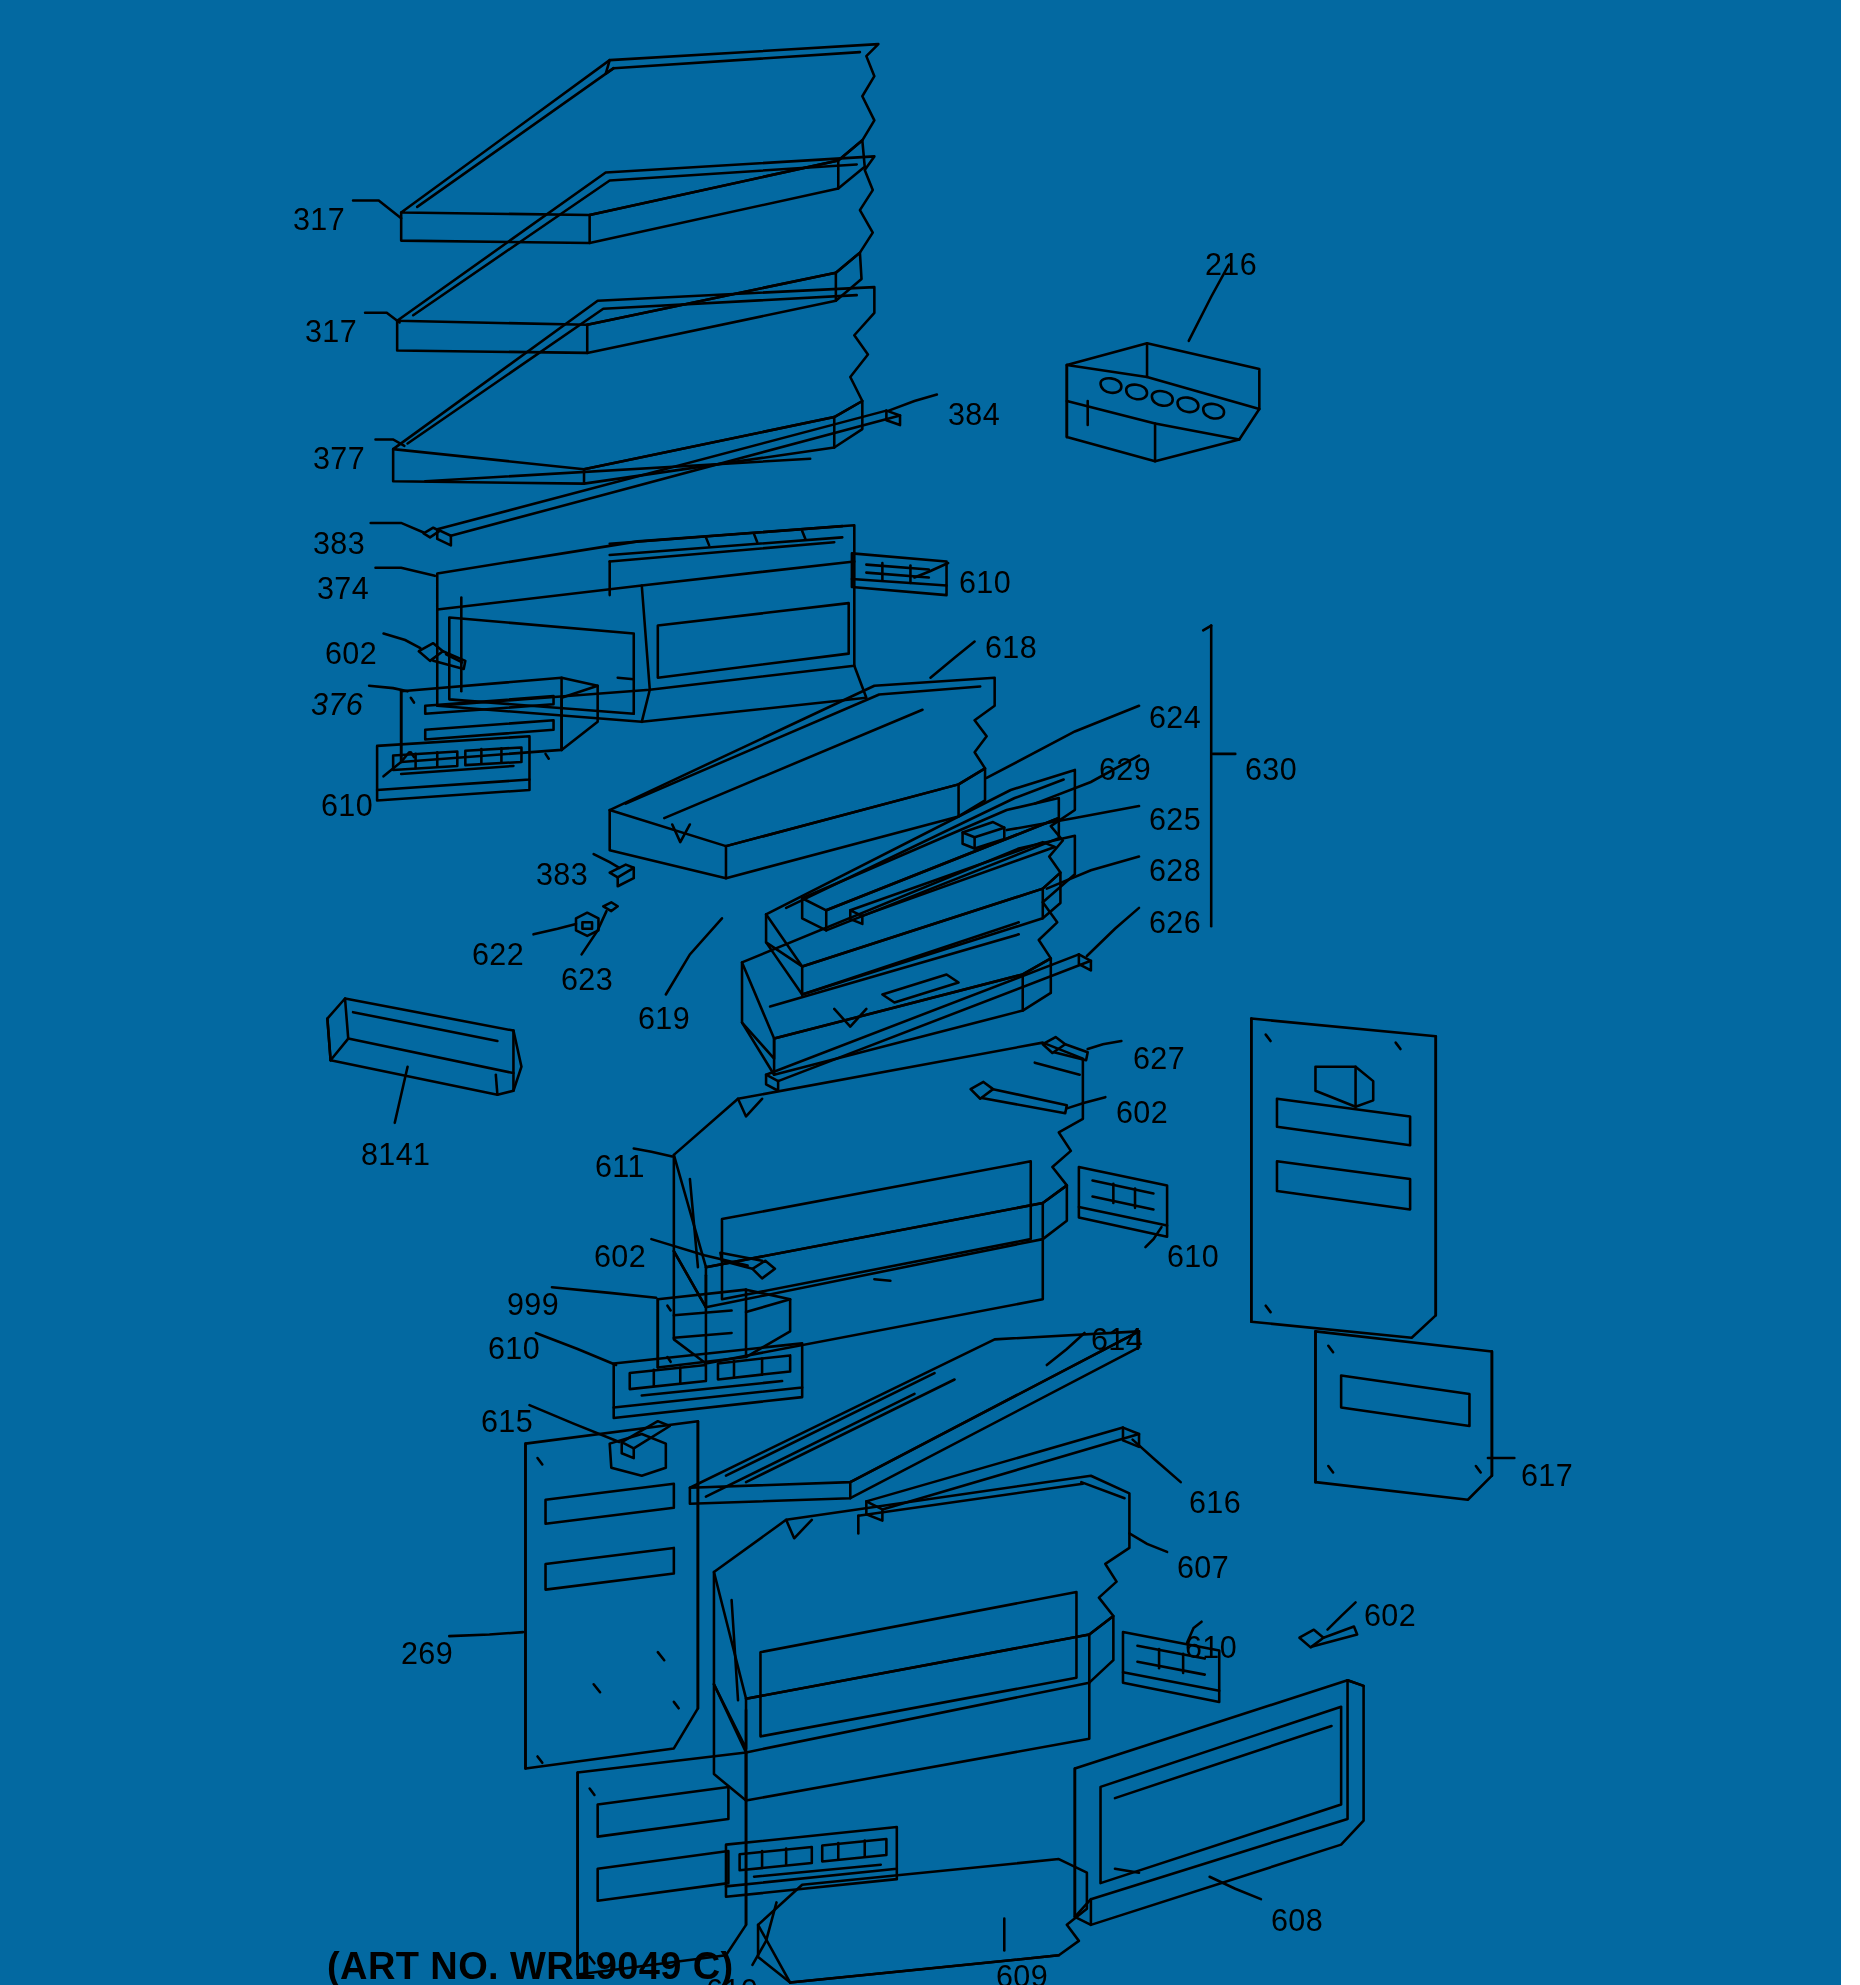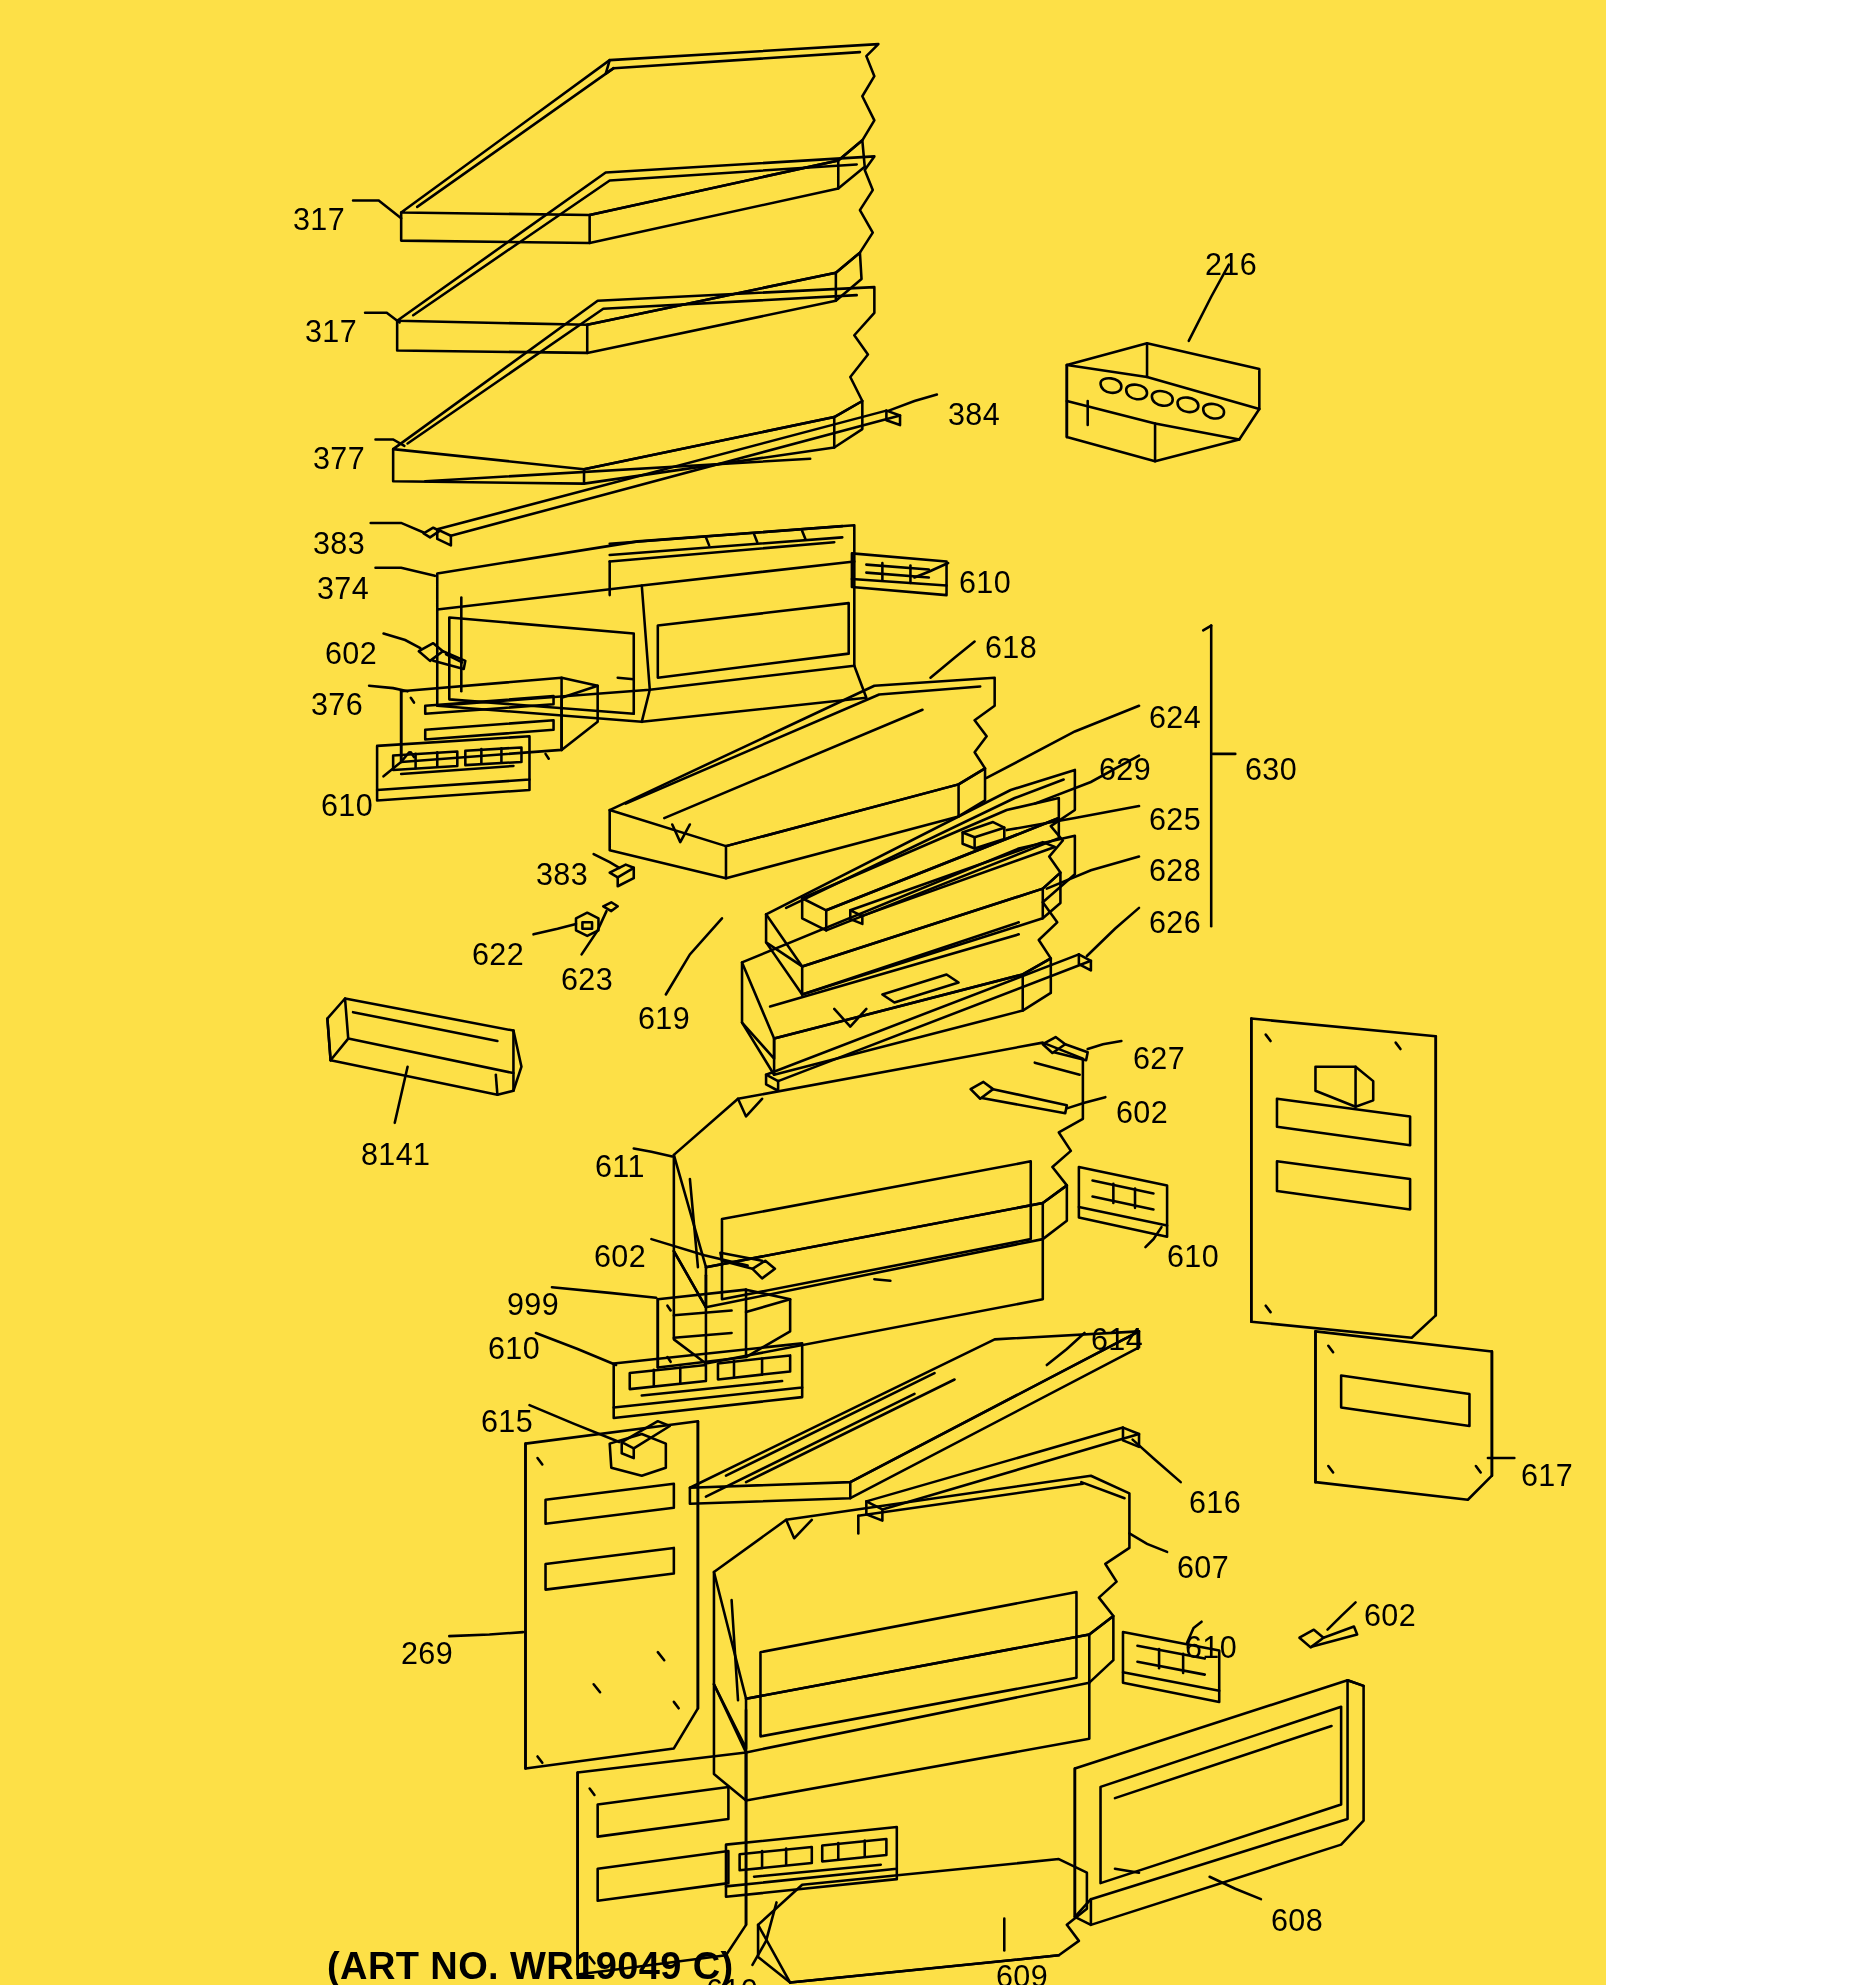--- a/index.html
+++ b/index.html
@@ -2,23 +2,23 @@
 <html style="font-size:13px"><head>
 <meta charset="utf-8">
 <style>
   html, body {
     margin: 0;
     padding: 0;
     background: #ffffff;
   }
   #page {
     position: relative;
-    width: 1606px;
+    width: 1841px;
     height: 1985px;
-    background: #fde047;
+    background: #0369a1;
     font-family: "Liberation Sans", sans-serif;
     overflow: hidden;
   }
   #diagram-svg {
     position: absolute;
     left: 0;
     top: 0;
     width: 1861px;
     height: 1985px;
   }
@@ -521,21 +521,21 @@
 
   <div class="callout" style="left:293px; top:202px;">317</div>
   <div class="callout" style="left:305px; top:314px;">317</div>
   <div class="callout" style="left:948px; top:397px;">384</div>
   <div class="callout" style="left:313px; top:441px;">377</div>
   <div class="callout" style="left:313px; top:526px;">383</div>
   <div class="callout" style="left:317px; top:571px;">374</div>
   <div class="callout" style="left:959px; top:565px;">610</div>
   <div class="callout" style="left:325px; top:636px;">602</div>
   <div class="callout" style="left:985px; top:630px;">618</div>
-  <div class="callout" style="left:311px; top:687px;">376</div>
+  <div class="callout" style="left:311px; top:687px;font-style:italic;">376</div>
   <div class="callout" style="left:1149px; top:700px;">624</div>
   <div class="callout" style="left:1099px; top:752px;">629</div>
   <div class="callout" style="left:1245px; top:752px;">630</div>
   <div class="callout" style="left:321px; top:788px;">610</div>
   <div class="callout" style="left:1149px; top:802px;">625</div>
   <div class="callout" style="left:1149px; top:853px;">628</div>
   <div class="callout" style="left:536px; top:857px;">383</div>
   <div class="callout" style="left:1149px; top:905px;">626</div>
   <div class="callout" style="left:472px; top:937px;">622</div>
   <div class="callout" style="left:561px; top:962px;">623</div>

